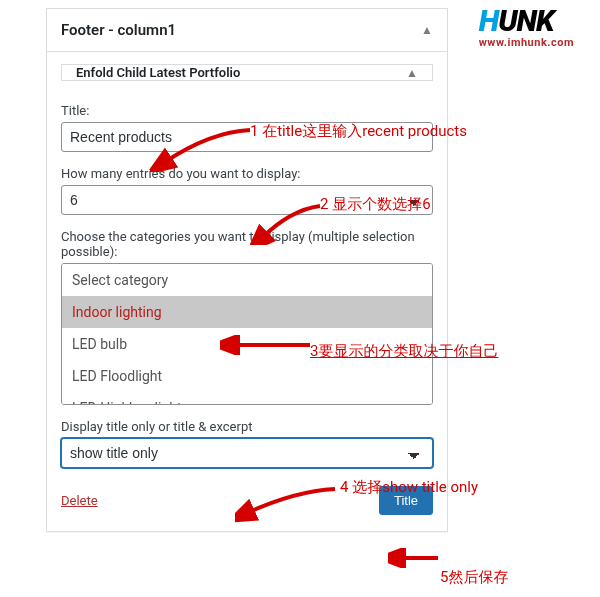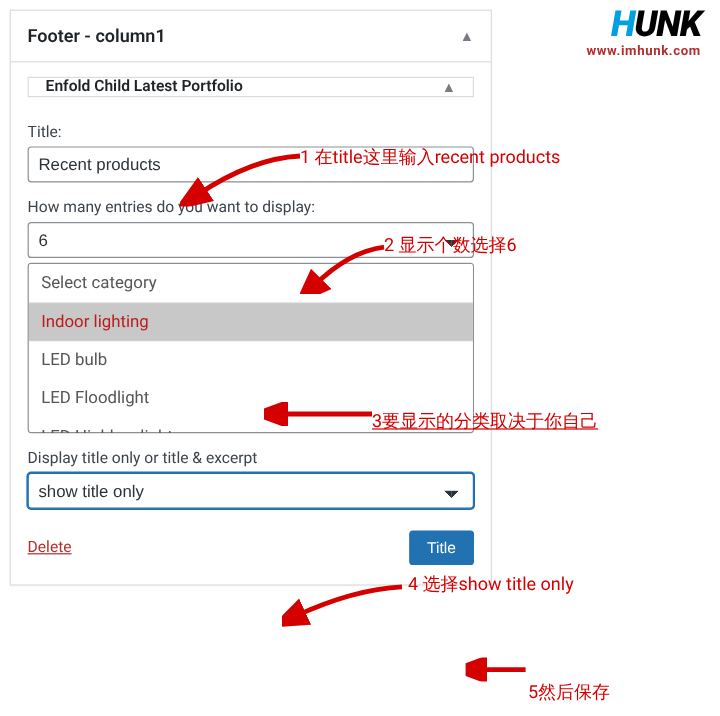--- a/index.html
+++ b/index.html
@@ -12,20 +12,21 @@
   position: relative;
   width: 600px;
   height: 597px;
   box-sizing: border-box;
 }
 .widget-box {
   width: 400px;
   border: 1px solid #dcdcde;
   background: #fff;
   box-shadow: 0 1px 1px rgba(0,0,0,0.04);
+  margin-left: 38px;
 }
 .widget-header {
   display: flex;
   justify-content: space-between;
   align-items: center;
   padding: 12px 14px;
   border-bottom: 1px solid #dcdcde;
   font-size: 15px;
   font-weight: 600;
   color: #1d2327;
@@ -123,23 +124,23 @@
   background: #2271b1;
   color: #fff;
   border: 1px solid #2271b1;
   border-radius: 3px;
   padding: 6px 14px;
   font-size: 13px;
   cursor: pointer;
 }
 .logo {
   position: absolute;
-  right: 16px;
+  right: 26px;
   top: 6px;
-  text-align: right;
+  text-align: left;
 }
 .logo-text {
   font-size: 30px;
   font-weight: 900;
   font-style: italic;
   letter-spacing: -1px;
   line-height: 1;
 }
 .logo-h { color: #00a0e3; }
 .logo-rest { color: #000; }
@@ -180,20 +181,21 @@
   <div class="widget-body">
 
     <label class="field-label first">Title:</label>
     <input type="text" class="text-input" value="Recent products" style="">
 
     <label class="field-label">How many entries do you want to display:</label>
     <select class="select-input">
       <option>6</option>
     </select>
 
+    <label class="field-label">Choose the categories you want to display (multiple selection possible):</label>
     <div class="multi-select-container">
       <div class="multi-option">Select category</div>
       <div class="multi-option selected">Indoor lighting</div>
       <div class="multi-option">LED bulb</div>
       <div class="multi-option">LED Floodlight</div>
       <div class="multi-option">LED Highbay light</div>
     </div>
 
     <label class="field-label">Display title only or title &amp; excerpt</label>
     <select class="select-input highlighted">

